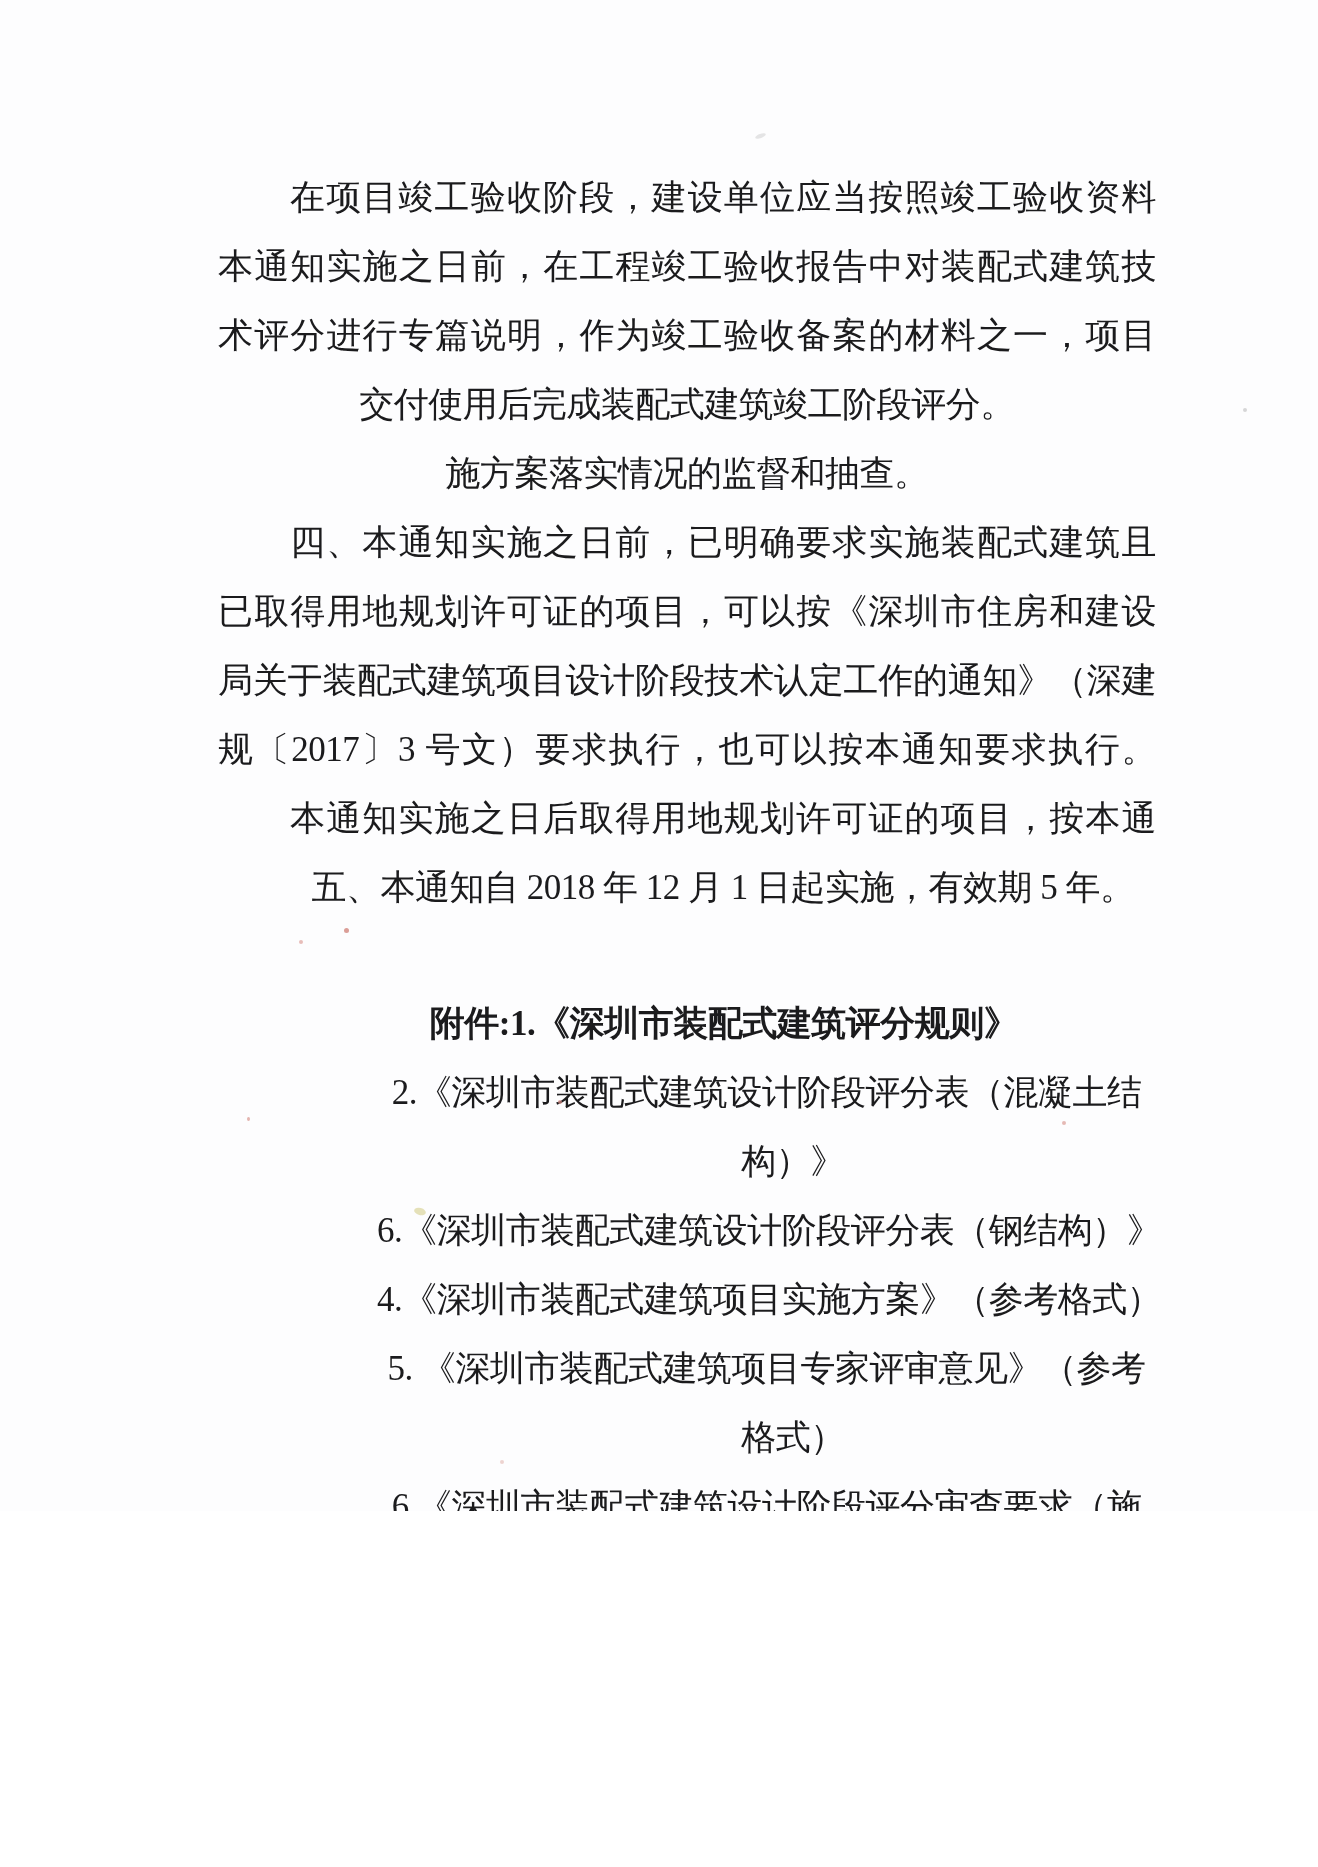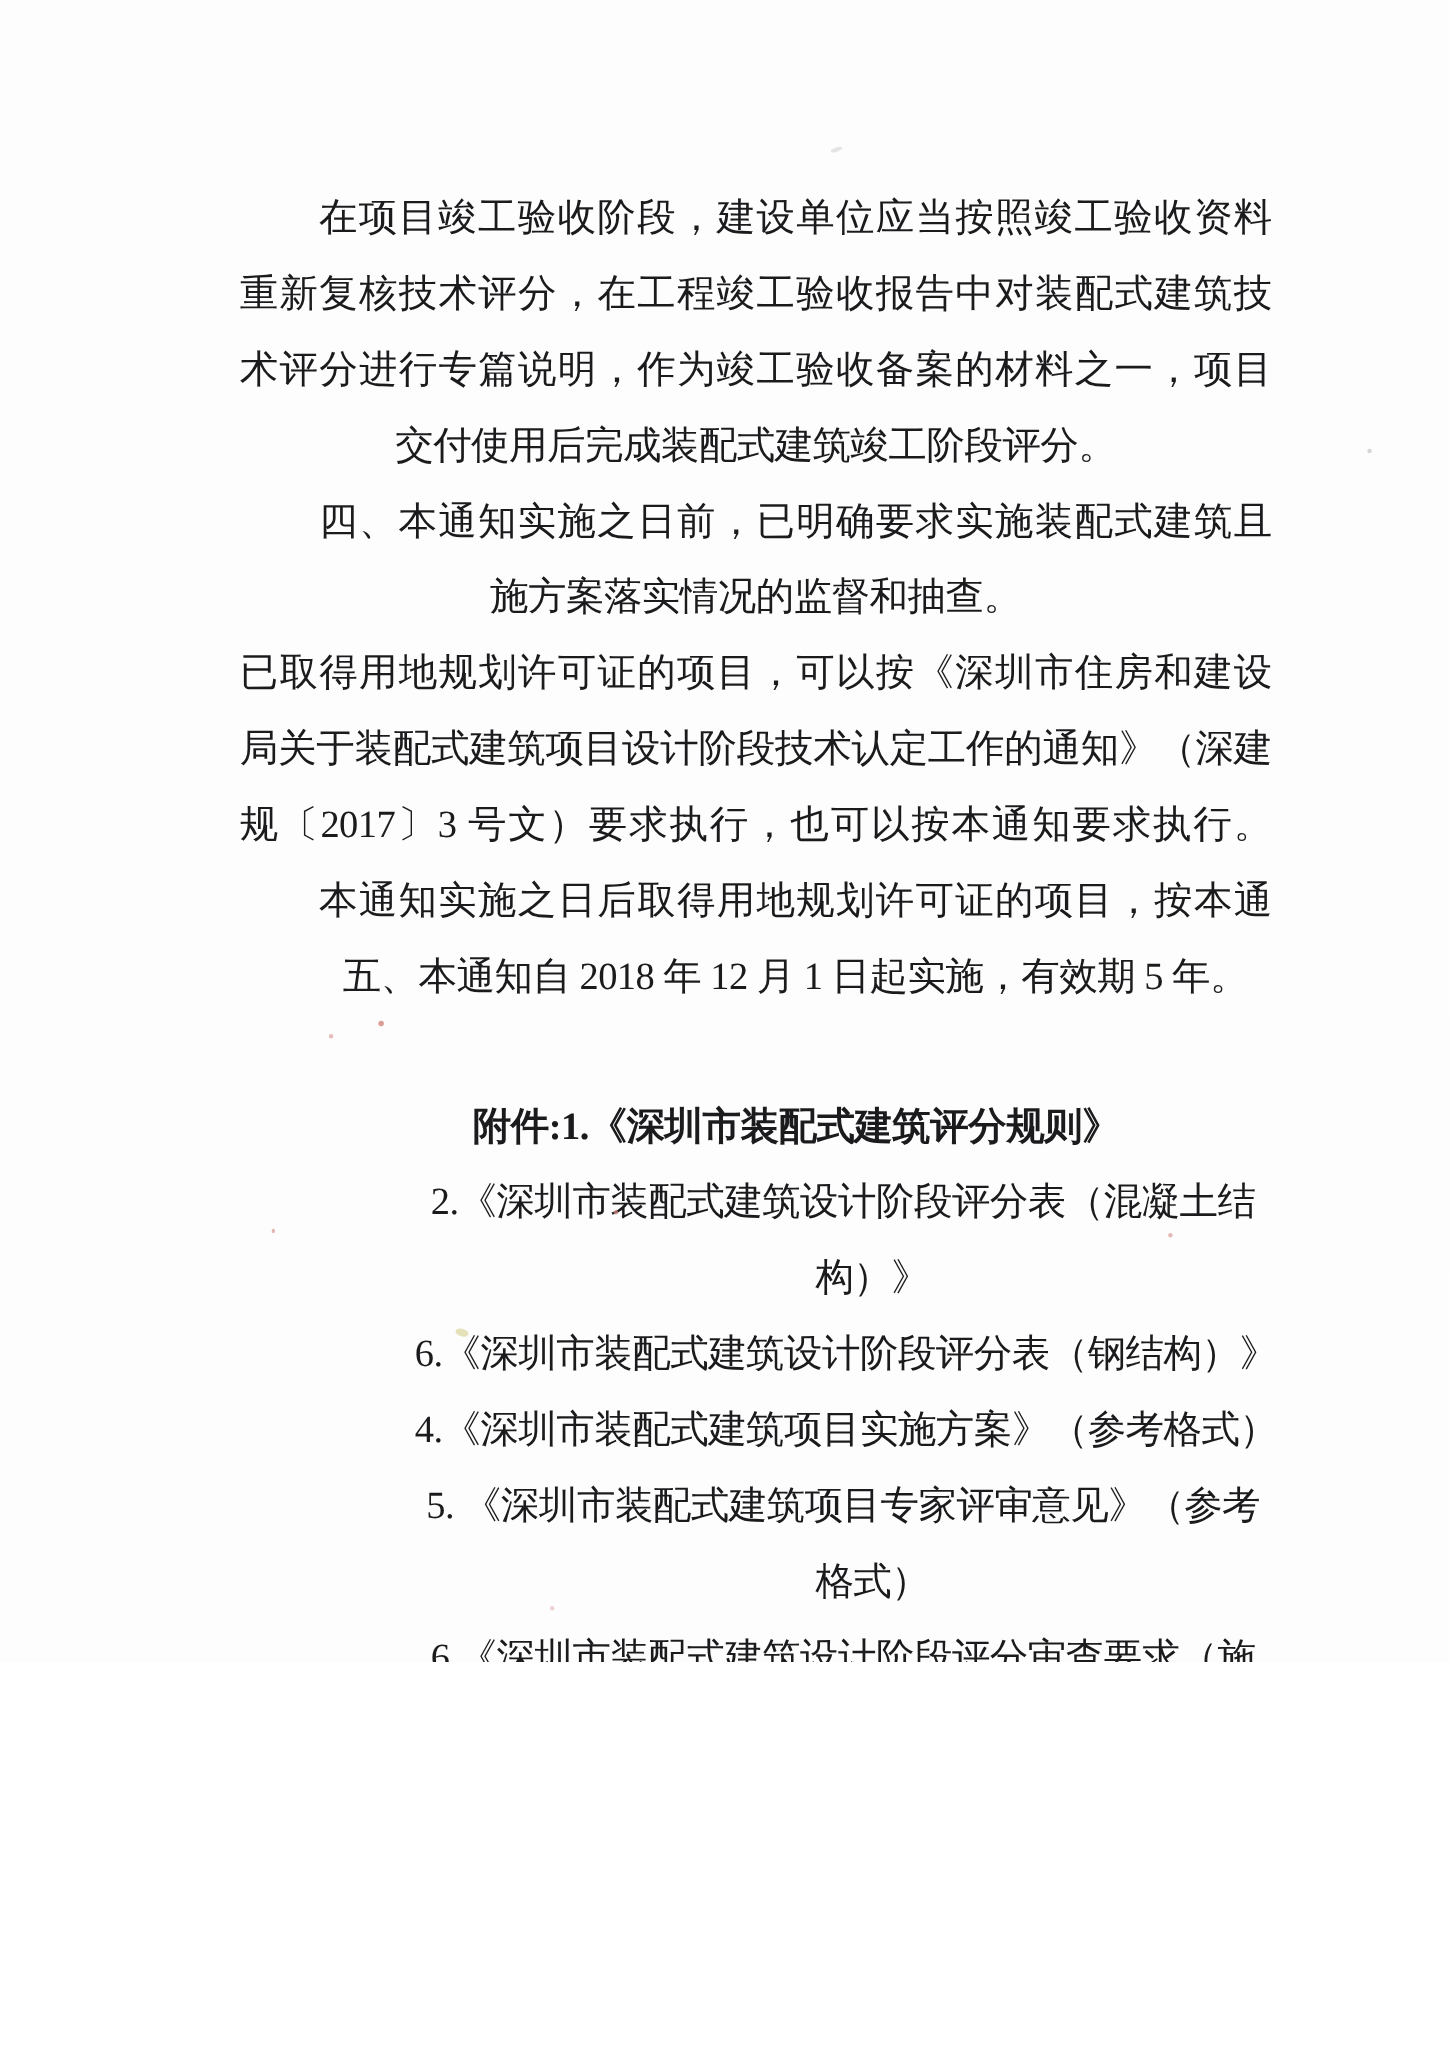--- a/index.html
+++ b/index.html
@@ -62,25 +62,25 @@
   }
 </style>
 </head>
 <body>
 
 <div class="page" style="background: rgb(253, 253, 254); color: rgb(27, 27, 29);">
 
   <div class="text-column">
 
     <div class="line ind j">在项目竣工验收阶段，建设单位应当按照竣工验收资料</div>
-    <div class="line j">重新复核技术评分，在工程竣工验收报告中对装配式建筑技</div>
+    <div class="line j">本通知实施之日前，在工程竣工验收报告中对装配式建筑技</div>
     <div class="line j">术评分进行专篇说明，作为竣工验收备案的材料之一，项目</div>
     <div class="line">交付使用后完成装配式建筑竣工阶段评分。</div>
+    <div class="line">施方案落实情况的监督和抽查。</div>
     <div class="line ind j">四、本通知实施之日前，已明确要求实施装配式建筑且</div>
-    <div class="line">施方案落实情况的监督和抽查。</div>
     <div class="line j">已取得用地规划许可证的项目，可以按《深圳市住房和建设</div>
     <div class="line j">局关于装配式建筑项目设计阶段技术认定工作的通知》（深建</div>
     <div class="line j">规〔2017〕3 号文）要求执行，也可以按本通知要求执行。</div>
     <div class="line ind j">本通知实施之日后取得用地规划许可证的项目，按本通</div>
     <div class="line ind">五、本通知自 2018 年 12 月 1 日起实施，有效期 5 年。</div>
 
     <div class="gap"></div>
 
     <div class="line att-first">附件:1.《深圳市装配式建筑评分规则》</div>
     <div class="line att-item">2.《深圳市装配式建筑设计阶段评分表（混凝土结</div>

